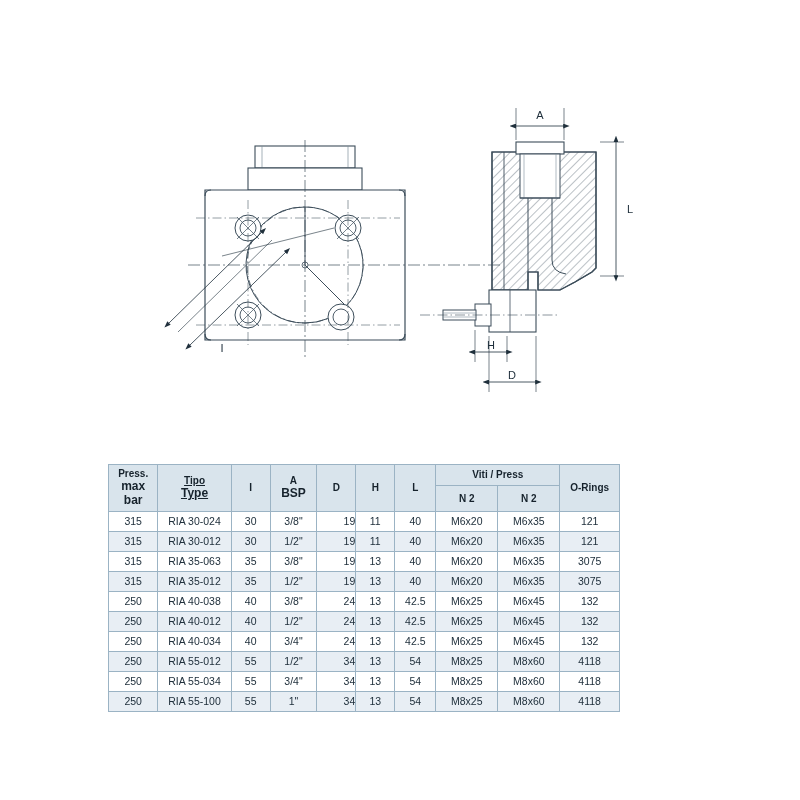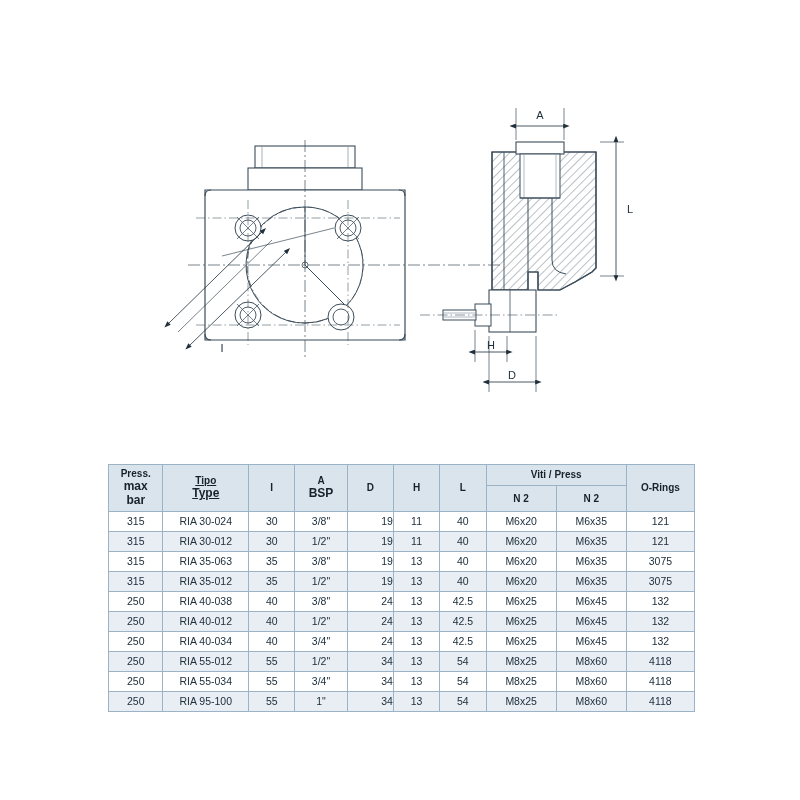--- a/index.html
+++ b/index.html
@@ -23,21 +23,21 @@
     height: 440px;
   }
   #table-wrap {
     position: absolute;
     left: 108px;
     top: 464px;
     width: 584px;
   }
   table.spec {
     border-collapse: collapse;
-    width: 587px;
+    width: 512px;
     font-size: 10.5px;
     color: #20303c;
   }
   table.spec td, table.spec th {
     border: 1px solid #9bb3c4;
     text-align: center;
     vertical-align: middle;
     font-weight: normal;
     padding: 0;
     height: 19px;
@@ -362,21 +362,21 @@
           <td class="c3">3/4"</td>
           <td class="c4">34</td>
           <td class="c5">13</td>
           <td class="c6">54</td>
           <td class="c7">M8x25</td>
           <td class="c8">M8x60</td>
           <td class="c9">4118</td>
         </tr>
         <tr class="even">
           <td class="c0">250</td>
-          <td class="c1">RIA 95-100</td>
+          <td class="c1">RIA 55-100</td>
           <td class="c2">55</td>
           <td class="c3">1"</td>
           <td class="c4">34</td>
           <td class="c5">13</td>
           <td class="c6">54</td>
           <td class="c7">M8x25</td>
           <td class="c8">M8x60</td>
           <td class="c9">4118</td>
         </tr>
       </tbody>

